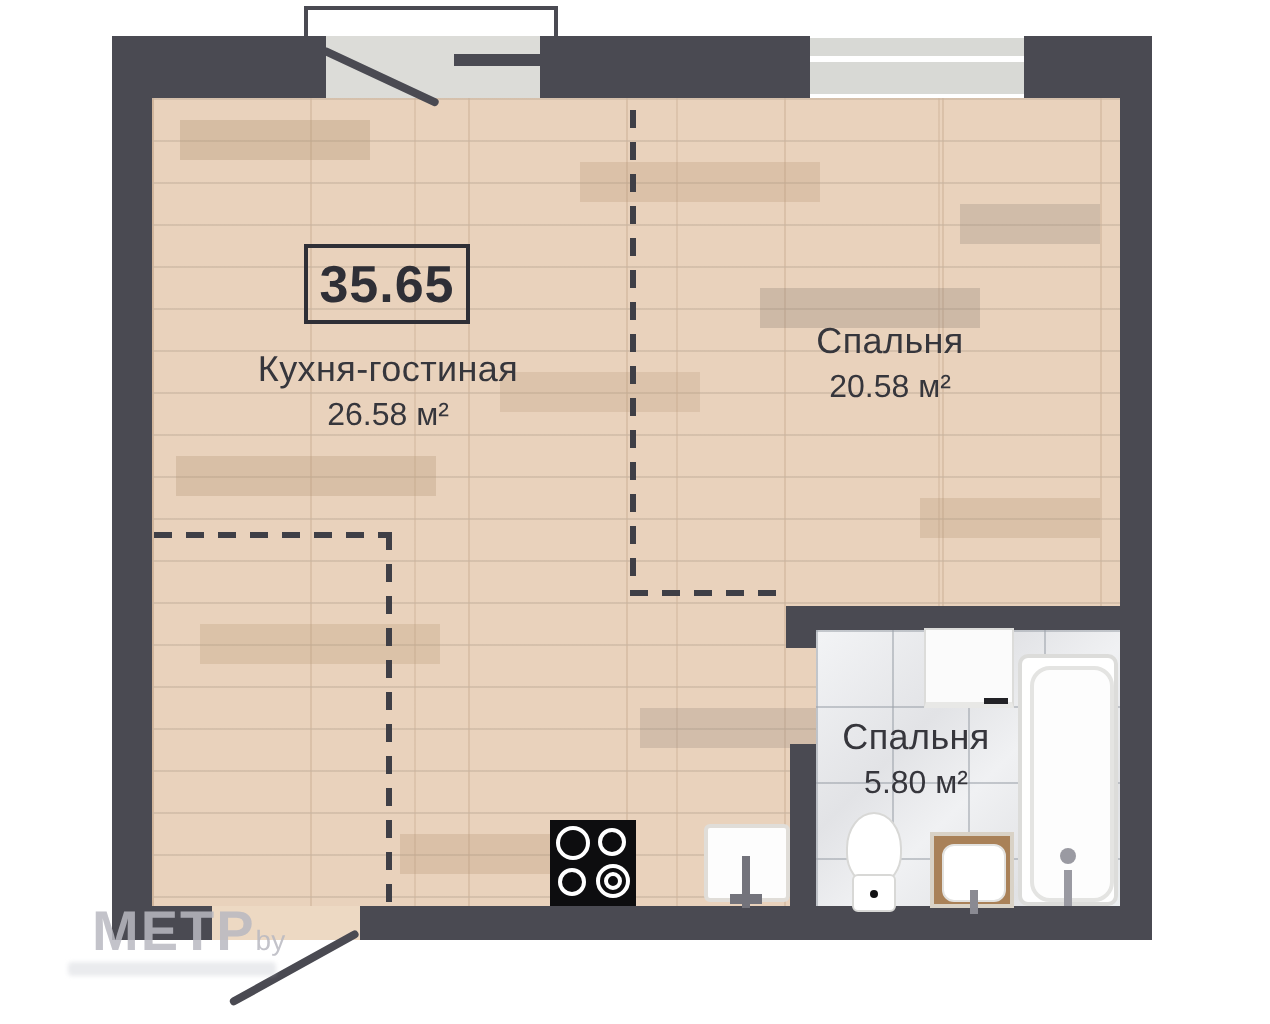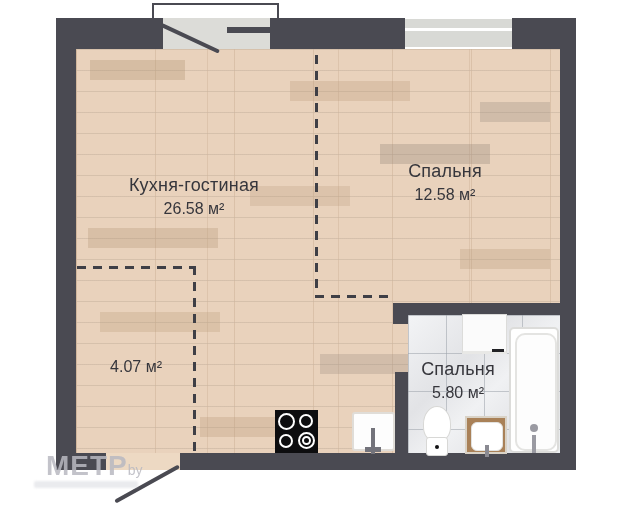--- a/index.html
+++ b/index.html
@@ -120,31 +120,33 @@
     <div class="abs" style="left:0;top:0;width:28px;height:36px;background:#ffffff;border:1px solid #d8d8d6;border-radius:50% 50% 42% 42%;box-sizing:border-box;"></div>
     <div class="abs" style="left:3px;top:31px;width:22px;height:19px;background:#ffffff;border:1px solid #d8d8d6;border-radius:3px;box-sizing:border-box;"></div>
     <div class="abs" style="left:12px;top:39px;width:4px;height:4px;background:#111113;border-radius:50%;"></div>
   </div>
 
   <div class="fixture" style="left:465px;top:416px;width:42px;height:38px;background:#a98158;border:2px solid #d9d2c6;">
     <div class="abs" style="left:4px;top:4px;width:30px;height:27px;background:#ffffff;border-radius:6px;border:1px solid #e2e2e0;"></div>
     <div class="abs" style="left:18px;top:27px;width:4px;height:12px;background:#8a8a92;"></div>
   </div>
 
+  <div class="total-box">
+    <span>35.65</span>
+  </div>
 
   <div class="room-label" style="left:194px;top:196px;">
     <div class="room-name">Кухня-гостиная</div>
     <div class="room-area">26.58 м²</div>
   </div>
   <div class="room-label" style="left:445px;top:182px;">
     <div class="room-name">Спальня</div>
-    <div class="room-area">12.58 м²</div>
+    <div class="room-area">20.58 м²</div>
   </div>
   <div class="room-label" style="left:136px;top:365px;">
-    <div class="room-area">4.07 м²</div>
   </div>
   <div class="room-label" style="left:458px;top:380px;">
     <div class="room-name">Спальня</div>
     <div class="room-area">5.80 м²</div>
   </div>
 
   <div class="watermark">
     <span>МЕТР</span><span class="suffix">by</span>
   </div>
   <div class="tagline"></div>

